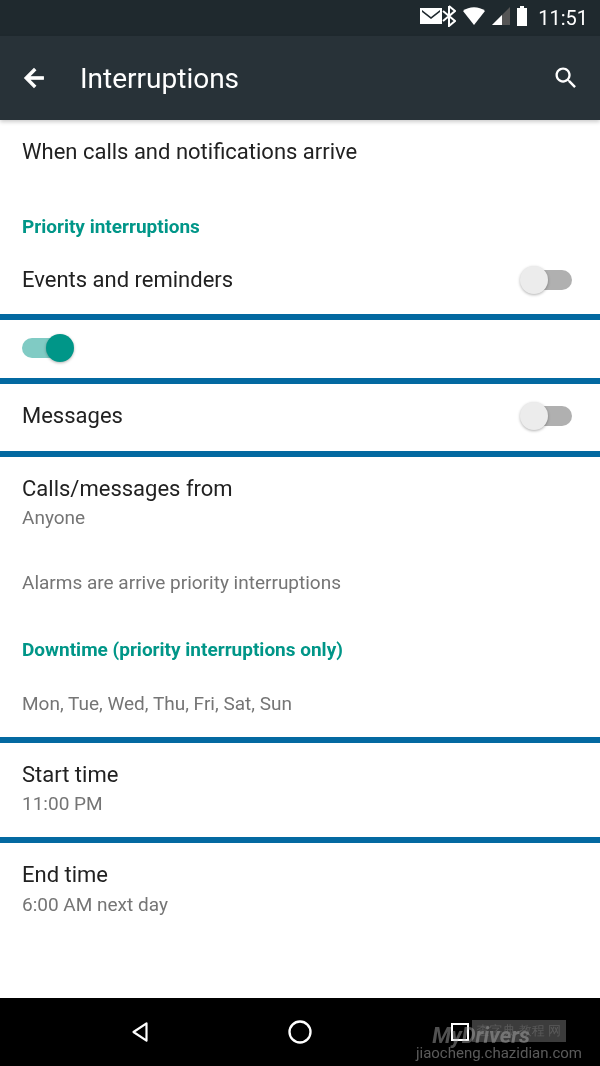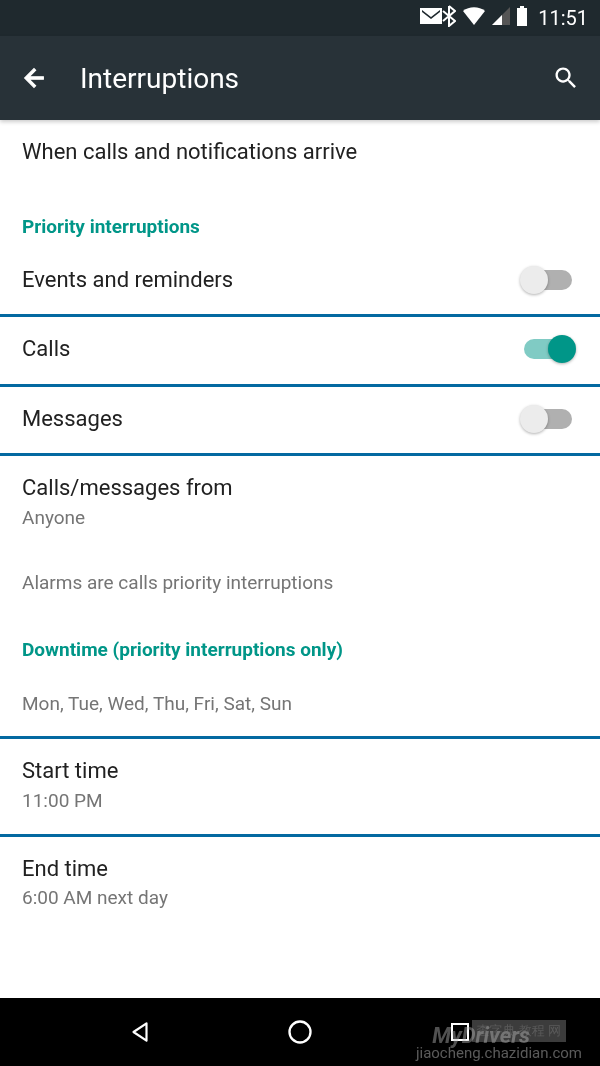--- a/index.html
+++ b/index.html
@@ -78,21 +78,21 @@
     .search-button svg {
       fill: #fff;
     }
     .content {
       background: #fff;
       height: calc(100% - 36px - 84px - 68px);
       overflow-y: auto;
     }
     .setting-item {
       padding: 18px 22px 20px;
-      border-bottom: 3px solid #0369a1;
+      border-bottom: 6px solid #0369a1;
       display: flex;
       align-items: center;
       justify-content: space-between;
     }
     .setting-item.no-border {
       border-bottom: none;
     }
     .setting-text {
       flex: 1;
     }
@@ -266,23 +266,20 @@
   <div class="setting-item">
     <div class="setting-text">
       <div class="setting-title">Events and reminders</div>
     </div>
     <div class="toggle-switch off">
       <div class="toggle-knob"></div>
     </div>
   </div>
 
   <div class="setting-item">
-    <div class="setting-text">
-      <div class="setting-title">Calls</div>
-    </div>
     <div class="toggle-switch on">
       <div class="toggle-knob"></div>
     </div>
   </div>
 
   <div class="setting-item">
     <div class="setting-text">
       <div class="setting-title">Messages</div>
     </div>
     <div class="toggle-switch off">
@@ -290,21 +287,21 @@
     </div>
   </div>
 
   <div class="setting-item no-border">
     <div class="setting-text">
       <div class="setting-title">Calls/messages from</div>
       <div class="setting-subtitle">Anyone</div>
     </div>
   </div>
 
-  <div class="info-text">Alarms are calls priority interruptions</div>
+  <div class="info-text">Alarms are arrive priority interruptions</div>
 
   <div class="section-header">Downtime (priority interruptions only)</div>
 
   <div class="setting-item">
     <div class="setting-text">
       <div class="setting-subtitle">Mon, Tue, Wed, Thu, Fri, Sat, Sun</div>
     </div>
   </div>
 
   <div class="setting-item">

